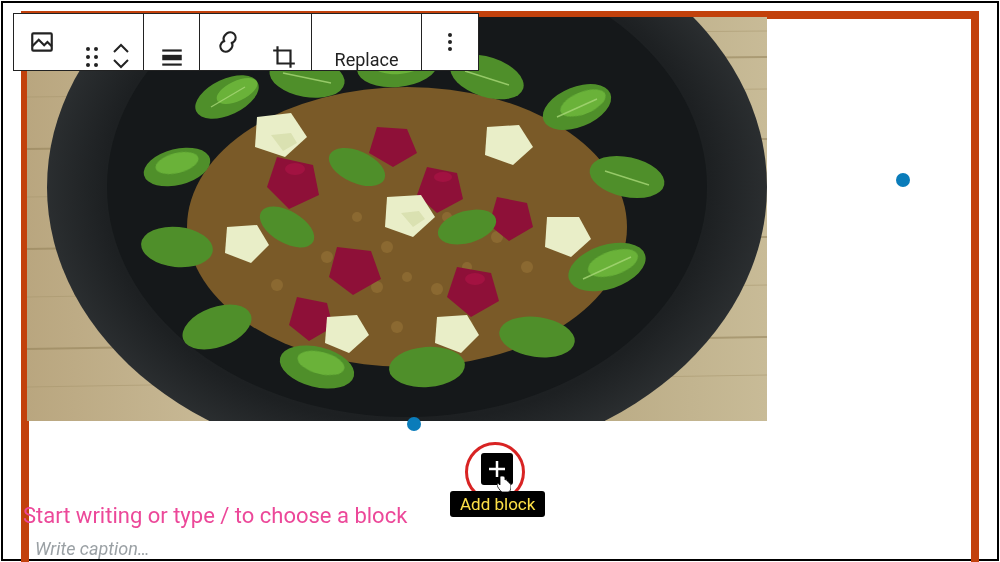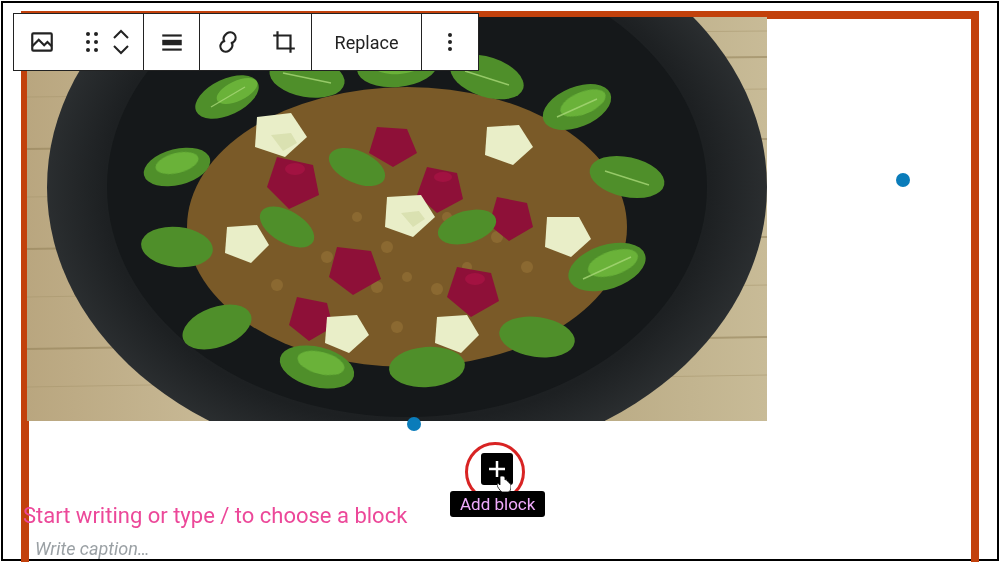--- a/index.html
+++ b/index.html
@@ -51,21 +51,21 @@
   .tb-btn {
     height: 56px;
     width: 56px;
     display: flex;
     align-items: center;
     justify-content: center;
     background: #fff;
     position: relative;
     color: #222;
   }
-  .tb-group-sep { border-right: 1px solid #222; }
+  .tb-group-sep { border-right: 1px solid #222; align-items: flex-end; }
   .tb-icon { width: 26px; height: 26px; }
   .tb-replace { width: 110px; font-size: 18px; color: #222; }
   .drag-area { width: 74px; flex-direction: row;  }
   .drag-col { display: flex; flex-direction: column; margin-left: 12px; }
   .prompt {
     position: absolute;
     left: 20px; top: 500px;
     font-size: 22px; color: #ec4899;
   }
   .add-block {
@@ -91,21 +91,21 @@
   }
   .cursor {
     position: absolute;
     left: 16px; top: 22px;
     width: 14px; height: 18px;
     z-index: 70;
   }
   .add-tooltip {
     position: absolute;
     left: -31px; top: 38px;
-    background: #000; color: #f0abfc;
+    background: #000; color: #fde047;
     font-size: 17px;
     padding: 3px 10px;
     border-radius: 3px;
     white-space: nowrap;
   }
 </style>
 </head>
 <body>
 
 <div class="outer-frame">

